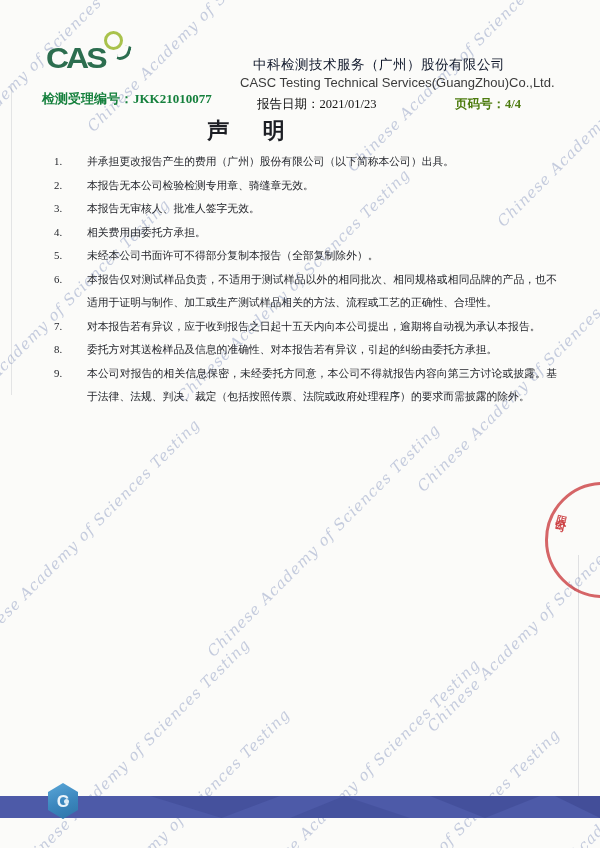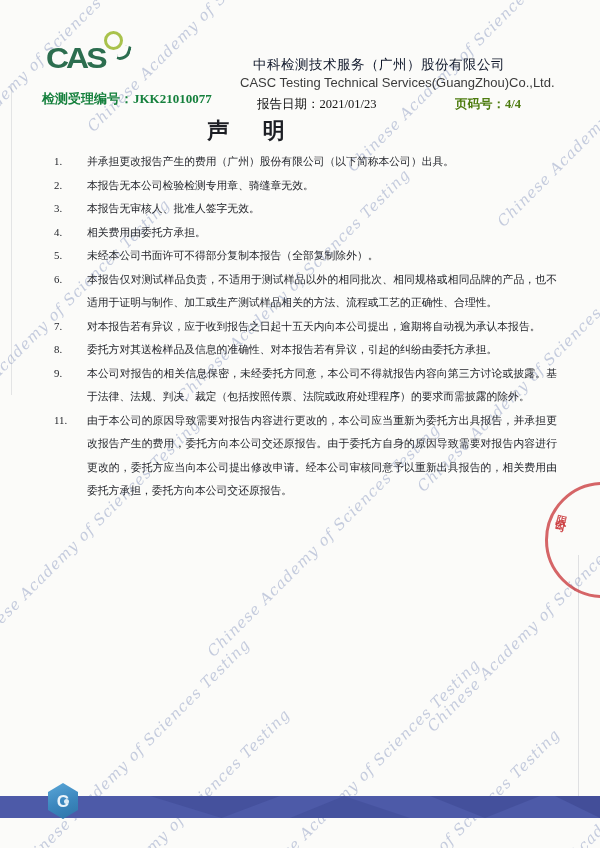--- a/index.html
+++ b/index.html
@@ -200,24 +200,20 @@
       <span class="txt">对本报告若有异议，应于收到报告之日起十五天内向本公司提出，逾期将自动视为承认本报告。</span>
     </div>
     <div class="stmt">
       <span class="no">8.</span>
       <span class="txt">委托方对其送检样品及信息的准确性、对本报告若有异议，引起的纠纷由委托方承担。</span>
     </div>
     <div class="stmt">
       <span class="no">9.</span>
       <span class="txt">本公司对报告的相关信息保密，未经委托方同意，本公司不得就报告内容向第三方讨论或披露。基于法律、法规、判决、裁定（包括按照传票、法院或政府处理程序）的要求而需披露的除外。</span>
     </div>
-    <div class="stmt">
-      <span class="no">11.</span>
-      <span class="txt">由于本公司的原因导致需要对报告内容进行更改的，本公司应当重新为委托方出具报告，并承担更改报告产生的费用，委托方向本公司交还原报告。由于委托方自身的原因导致需要对报告内容进行更改的，委托方应当向本公司提出修改申请。经本公司审核同意予以重新出具报告的，相关费用由委托方承担，委托方向本公司交还原报告。</span>
-    </div>
   </div>
 
   <div class="seal">
     <span class="seal-text">限公司</span>
   </div>
 
   <div class="band">
     <div class="facet f1"></div>
     <div class="facet f2"></div>
     <div class="facet f3"></div>

